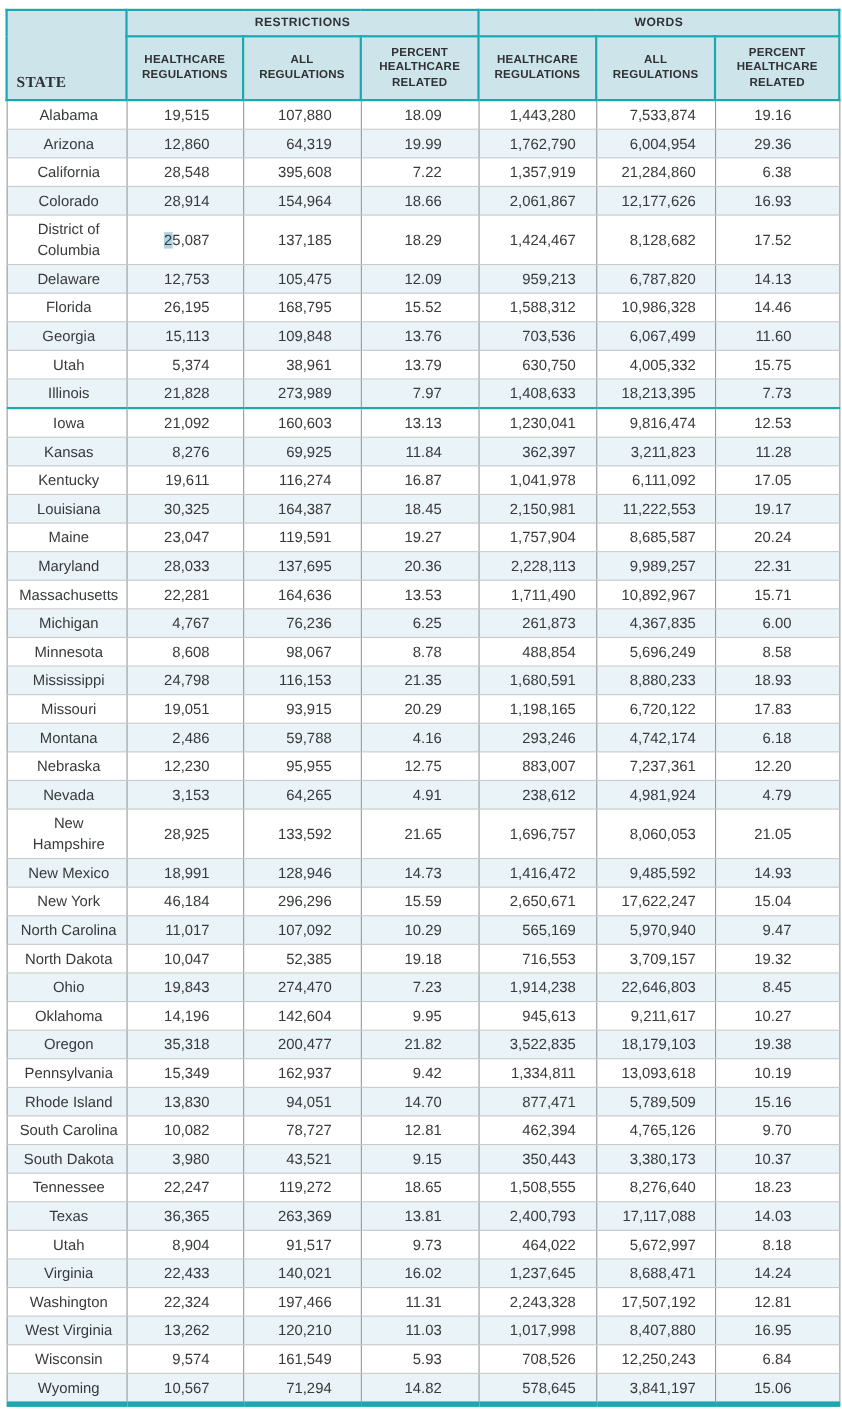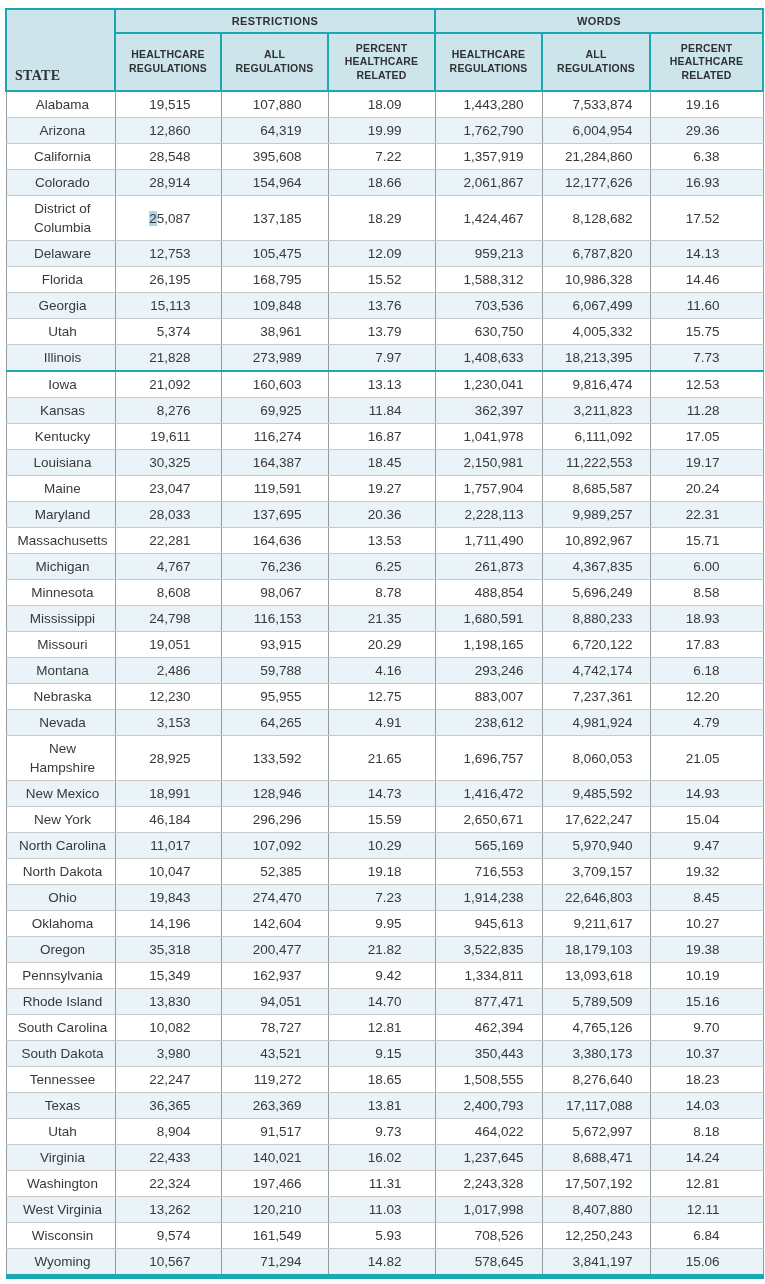--- a/index.html
+++ b/index.html
@@ -507,21 +507,21 @@
           <td class="num">17,507,192</td>
           <td class="num">12.81</td>
         </tr>
         <tr class="stripe">
           <td class="state">West Virginia</td>
           <td class="num">13,262</td>
           <td class="num">120,210</td>
           <td class="num">11.03</td>
           <td class="num">1,017,998</td>
           <td class="num">8,407,880</td>
-          <td class="num">12.11</td>
+          <td class="num">16.95</td>
         </tr>
         <tr>
           <td class="state">Wisconsin</td>
           <td class="num">9,574</td>
           <td class="num">161,549</td>
           <td class="num">5.93</td>
           <td class="num">708,526</td>
           <td class="num">12,250,243</td>
           <td class="num">6.84</td>
         </tr>

